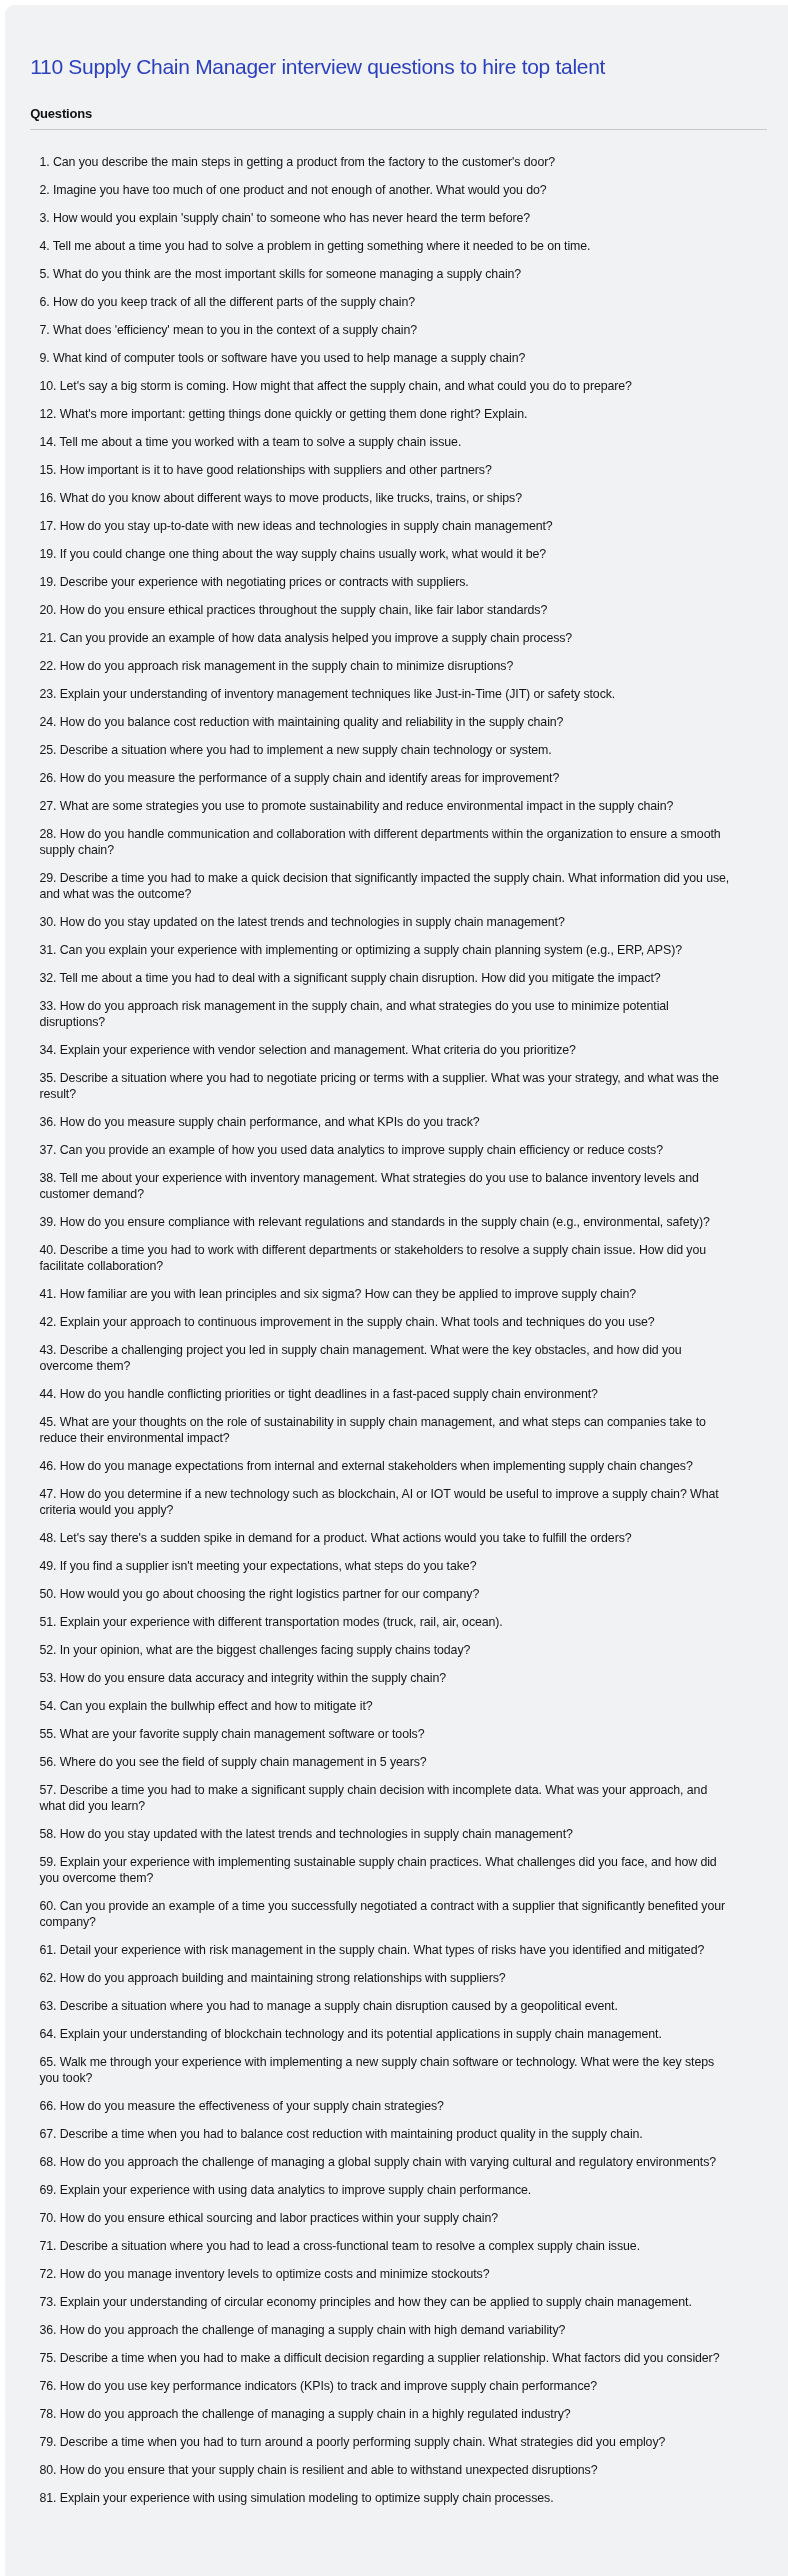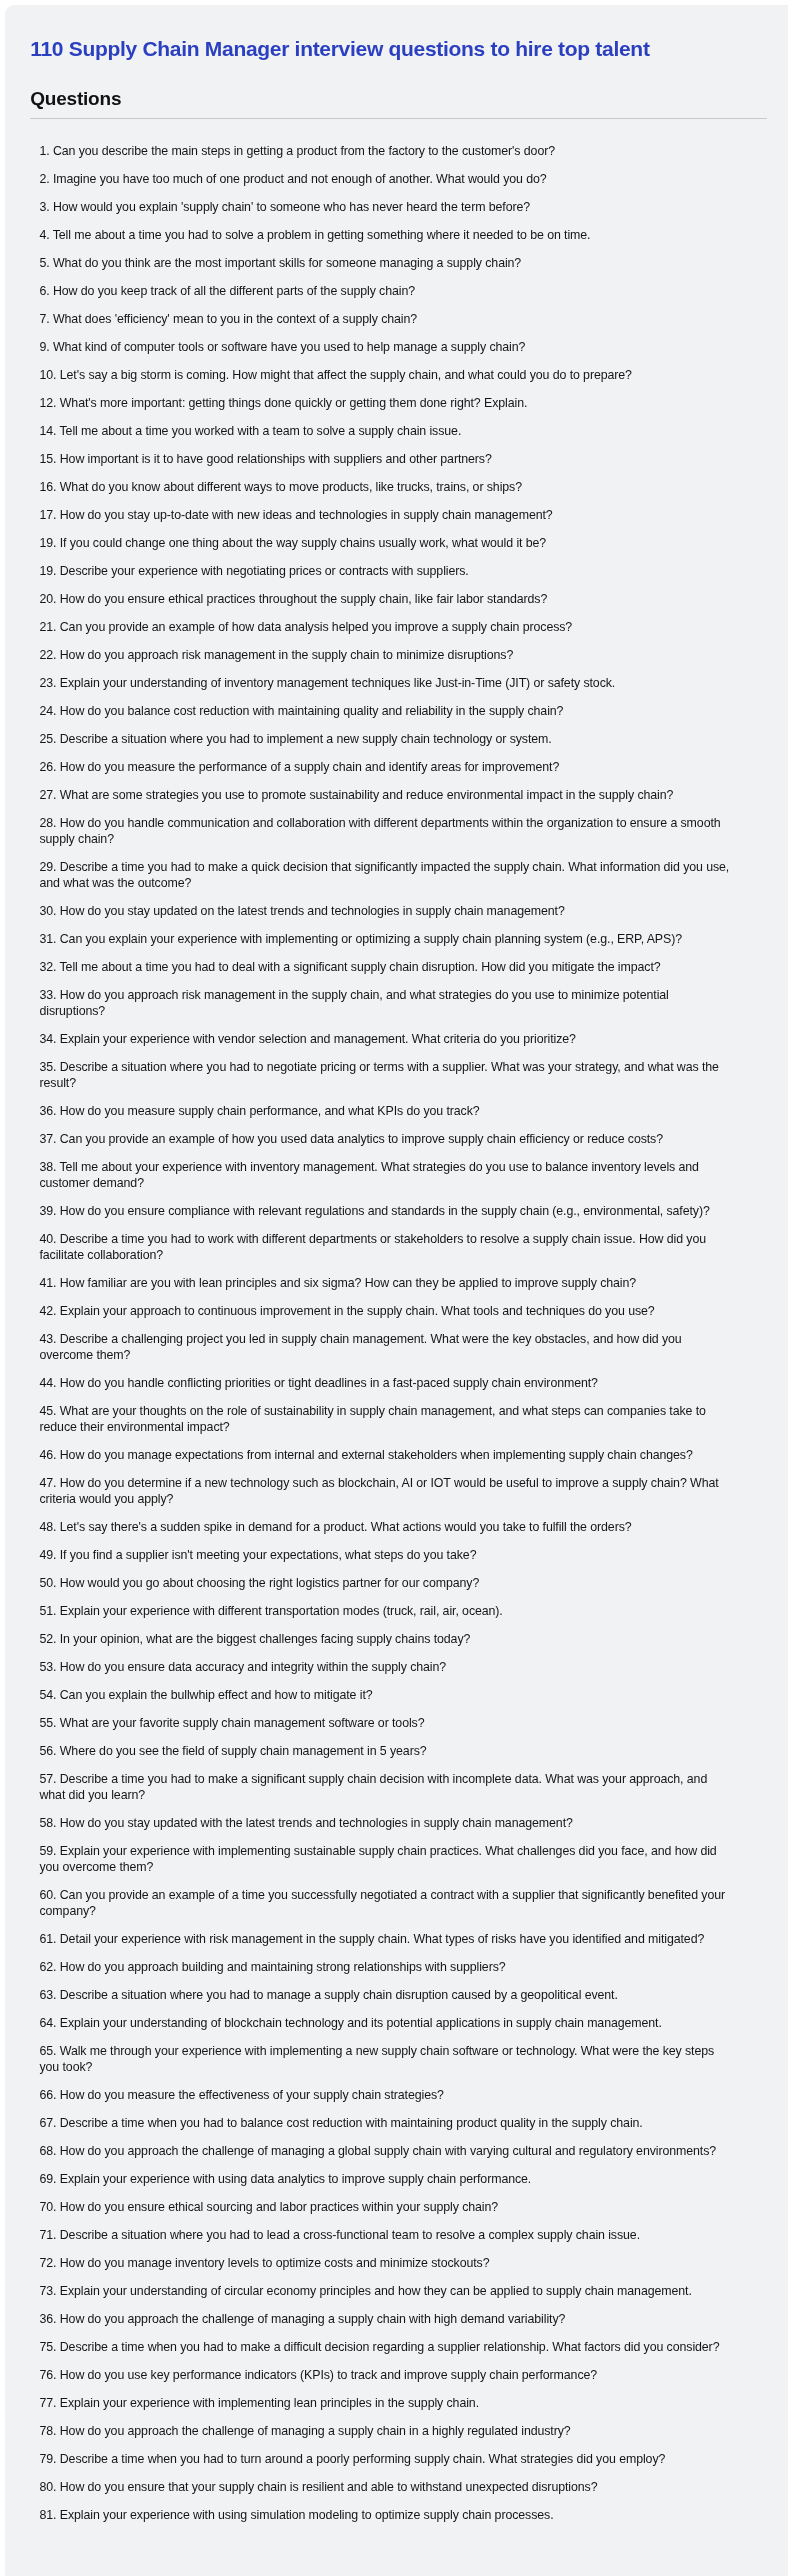--- a/index.html
+++ b/index.html
@@ -13,28 +13,28 @@
     margin: 5.2px 0 0 5.2px;
     min-height: 3812px;
     width: calc(100% - 5.2px);
     background: #F1F2F4;
     border-top-left-radius: 9.3px;
     padding: 32px 20.6px 72px 25px;
   }
   .page-title {
     color: #2B3FC1;
     font-size: 21px;
-    font-weight: 700;
+    font-weight: 400;
     letter-spacing: -0.3px;
-    margin: 0 0 27px 0;
+    margin: 18px 0 27px 0;
     line-height: 1.15;
   }
   .section-heading {
     color: #121212;
-    font-size: 19px;
+    font-size: 13px;
     font-weight: 700;
     letter-spacing: -0.2px;
     margin: 0 0 7.2px 0;
   }
   .section-divider {
     border: none;
     border-top: 1px solid #C6C9CE;
     margin: 0 0 24px 0;
   }
   .questions-list {
@@ -129,21 +129,20 @@
         <p class="question-item">67. Describe a time when you had to balance cost reduction with maintaining product quality in the supply chain.</p>
         <p class="question-item">68. How do you approach the challenge of managing a global supply chain with varying cultural and regulatory environments?</p>
         <p class="question-item">69. Explain your experience with using data analytics to improve supply chain performance.</p>
         <p class="question-item">70. How do you ensure ethical sourcing and labor practices within your supply chain?</p>
         <p class="question-item">71. Describe a situation where you had to lead a cross-functional team to resolve a complex supply chain issue.</p>
         <p class="question-item">72. How do you manage inventory levels to optimize costs and minimize stockouts?</p>
         <p class="question-item">73. Explain your understanding of circular economy principles and how they can be applied to supply chain management.</p>
         <p class="question-item">36. How do you approach the challenge of managing a supply chain with high demand variability?</p>
         <p class="question-item">75. Describe a time when you had to make a difficult decision regarding a supplier relationship. What factors did you consider?</p>
         <p class="question-item">76. How do you use key performance indicators (KPIs) to track and improve supply chain performance?</p>
-        <p class="question-item">77. Explain your experience with implementing lean principles in the supply chain.</p>
         <p class="question-item">78. How do you approach the challenge of managing a supply chain in a highly regulated industry?</p>
         <p class="question-item">79. Describe a time when you had to turn around a poorly performing supply chain. What strategies did you employ?</p>
         <p class="question-item">80. How do you ensure that your supply chain is resilient and able to withstand unexpected disruptions?</p>
         <p class="question-item">81. Explain your experience with using simulation modeling to optimize supply chain processes.</p>
       </div>
   </section>
 
 </div>
 
 

